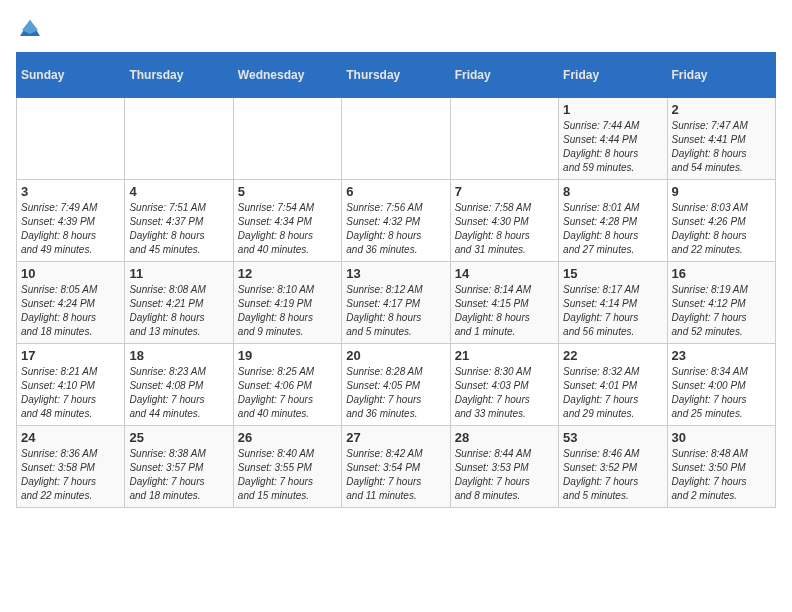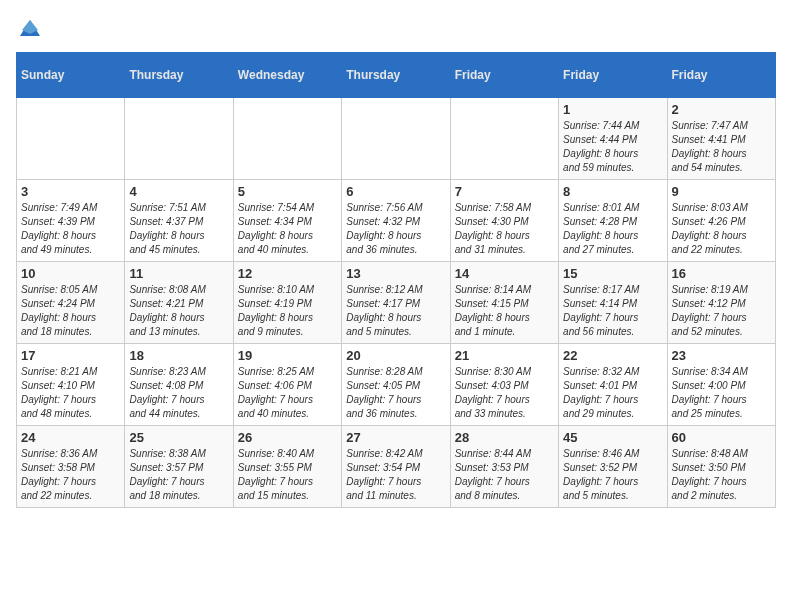--- a/index.html
+++ b/index.html
@@ -243,22 +243,22 @@
         </td>
         <td>
           <span class="day-number">27</span>
           <div class="day-info">Sunrise: 8:42 AM<br>Sunset: 3:54 PM<br>Daylight: 7 hours<br>and 11 minutes.</div>
         </td>
         <td>
           <span class="day-number">28</span>
           <div class="day-info">Sunrise: 8:44 AM<br>Sunset: 3:53 PM<br>Daylight: 7 hours<br>and 8 minutes.</div>
         </td>
         <td>
-          <span class="day-number">45</span>
+          <span class="day-number">53</span>
           <div class="day-info">Sunrise: 8:46 AM<br>Sunset: 3:52 PM<br>Daylight: 7 hours<br>and 5 minutes.</div>
         </td>
         <td>
-          <span class="day-number">60</span>
+          <span class="day-number">30</span>
           <div class="day-info">Sunrise: 8:48 AM<br>Sunset: 3:50 PM<br>Daylight: 7 hours<br>and 2 minutes.</div>
         </td>
       </tr>
     </tbody>
 </table>
 
 </body></html>

